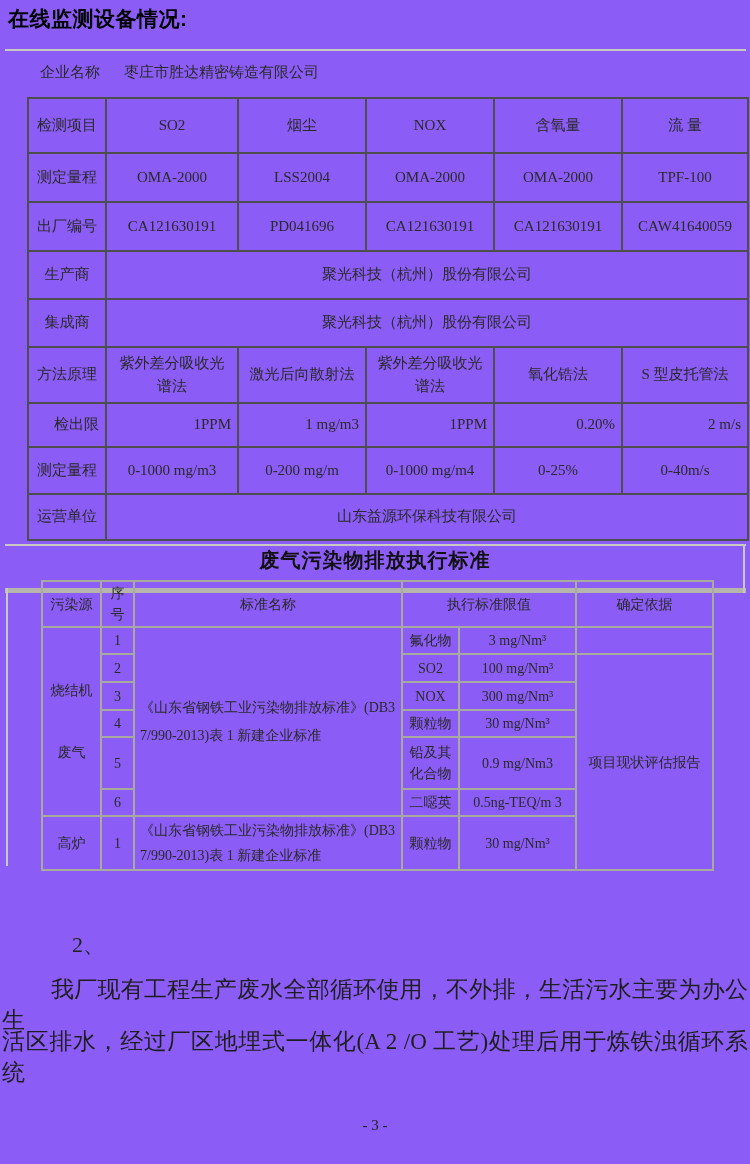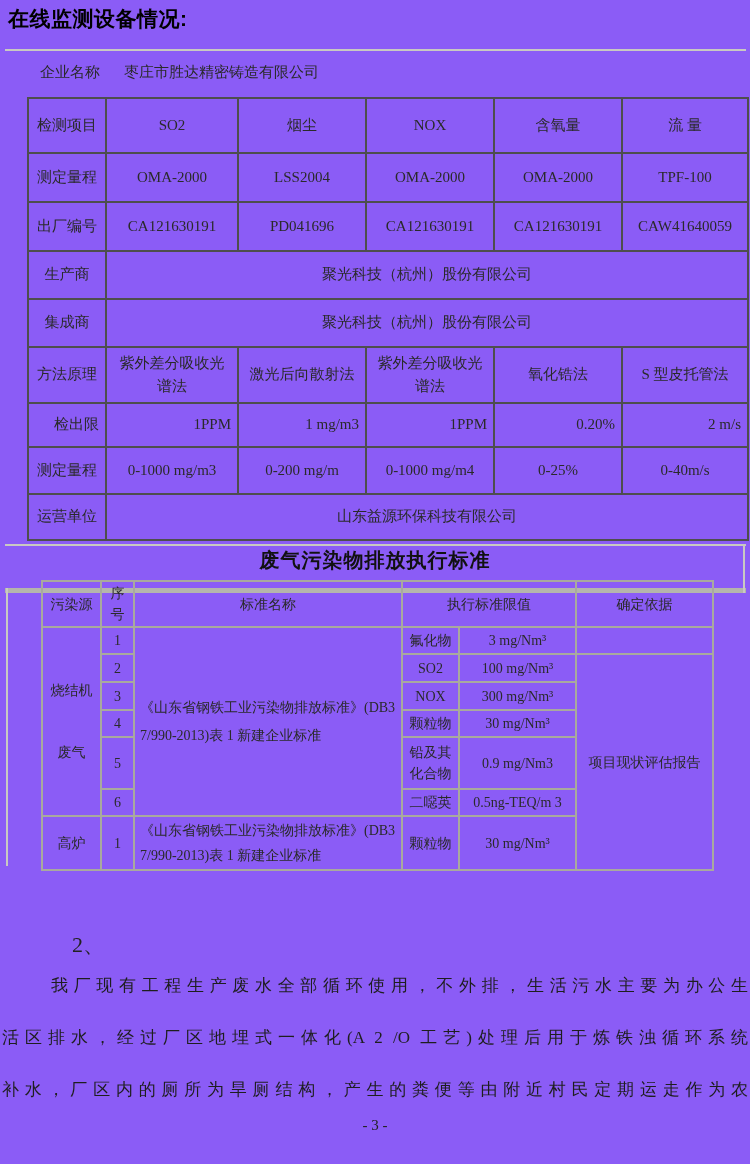--- a/index.html
+++ b/index.html
@@ -55,21 +55,21 @@
   .t2 tr:nth-child(5) td{height:23px;}
   .t2 tr:nth-child(6) td{height:48px;}
   .t2 tr:nth-child(7) td{height:23px;}
   .t2 tr:nth-child(8) td{height:50px;}
   .t2 .std-name{text-align:left;padding-left:5px;padding-right:2px;line-height:2.0;word-break:break-all;}
   .t2 .std-name-bf{line-height:1.8;}
   .source-cell .l1{margin-bottom:41px;}
   
   .sec2-head{position:absolute;left:72px;top:930px;display:flex;gap:28px;font-size:22px;color:#222;}
   .para-line{
-    position:absolute;left:2px;width:746px;font-size:17px;color:#1e1e1e;
+    position:absolute;left:2px;width:746px;font-size:23px;color:#1e1e1e;
     text-align:justify;text-align-last:justify;white-space:normal;
   }
   .pl1{top:974px;text-indent:49px;}
   .pl2{top:1026px;}
   .pl3{top:1078px;}
   .footer{position:absolute;left:0;top:1117px;width:750px;text-align:center;font-size:15px;color:#222;}
 </style>
 </head>
 <body>
 
@@ -226,17 +226,16 @@
     </tr>
   </tbody>
     </table>
 
   <div class="sec2-head">
     <span>2、</span>
   </div>
 
   <div class="para-line pl1">我厂现有工程生产废水全部循环使用，不外排，生活污水主要为办公生</div>
   <div class="para-line pl2">活区排水，经过厂区地埋式一体化(A 2 /O  工艺)处理后用于炼铁浊循环系统</div>
-  <div class="para-line pl3">补水，厂区内的厕所为旱厕结构，产生的粪便等由附近村民定期运走作为农</div>
 
   <div class="footer">- 3 -</div>
 
 </div>
 
 </body></html>

